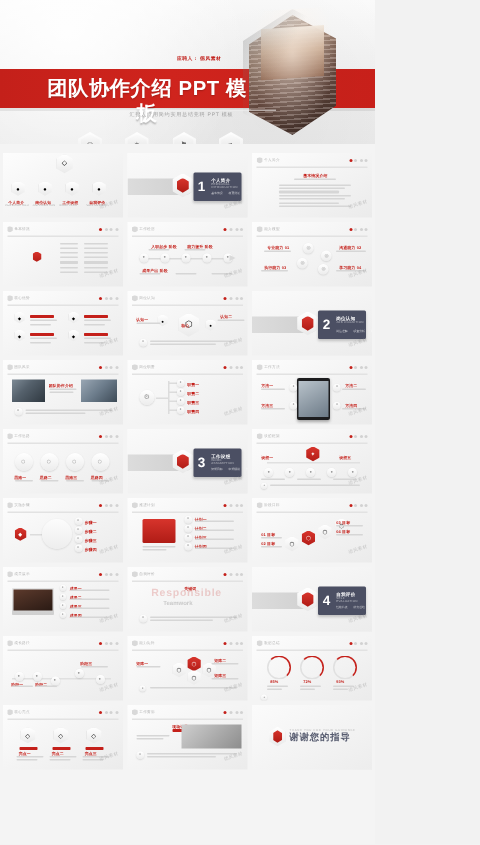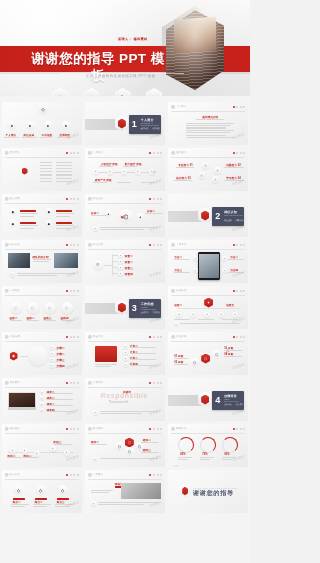--- a/index.html
+++ b/index.html
@@ -130,21 +130,21 @@
       <div class="hp-glow"></div>
       <div class="hp-edge"></div>
     </div>
 
     <div class="byline">应聘人： 德风素材</div>
 
     <div class="redband"></div>
     <div class="redband-fade"></div>
 
     <div class="title">
-      <div>谢谢您的指导 PPT 模</div>
+      <div>团队协作介绍 PPT 模</div>
       <div>板</div>
     </div>
     <div class="sub-rule"></div>
     <div class="subtitle">汇报人专用简约实用总结竞聘 PPT 模板</div>
 
     <div class="hexrow">
       <div class="hexi">
           <div class="hx"></div>
           <div class="gl">◎</div>
         </div>

